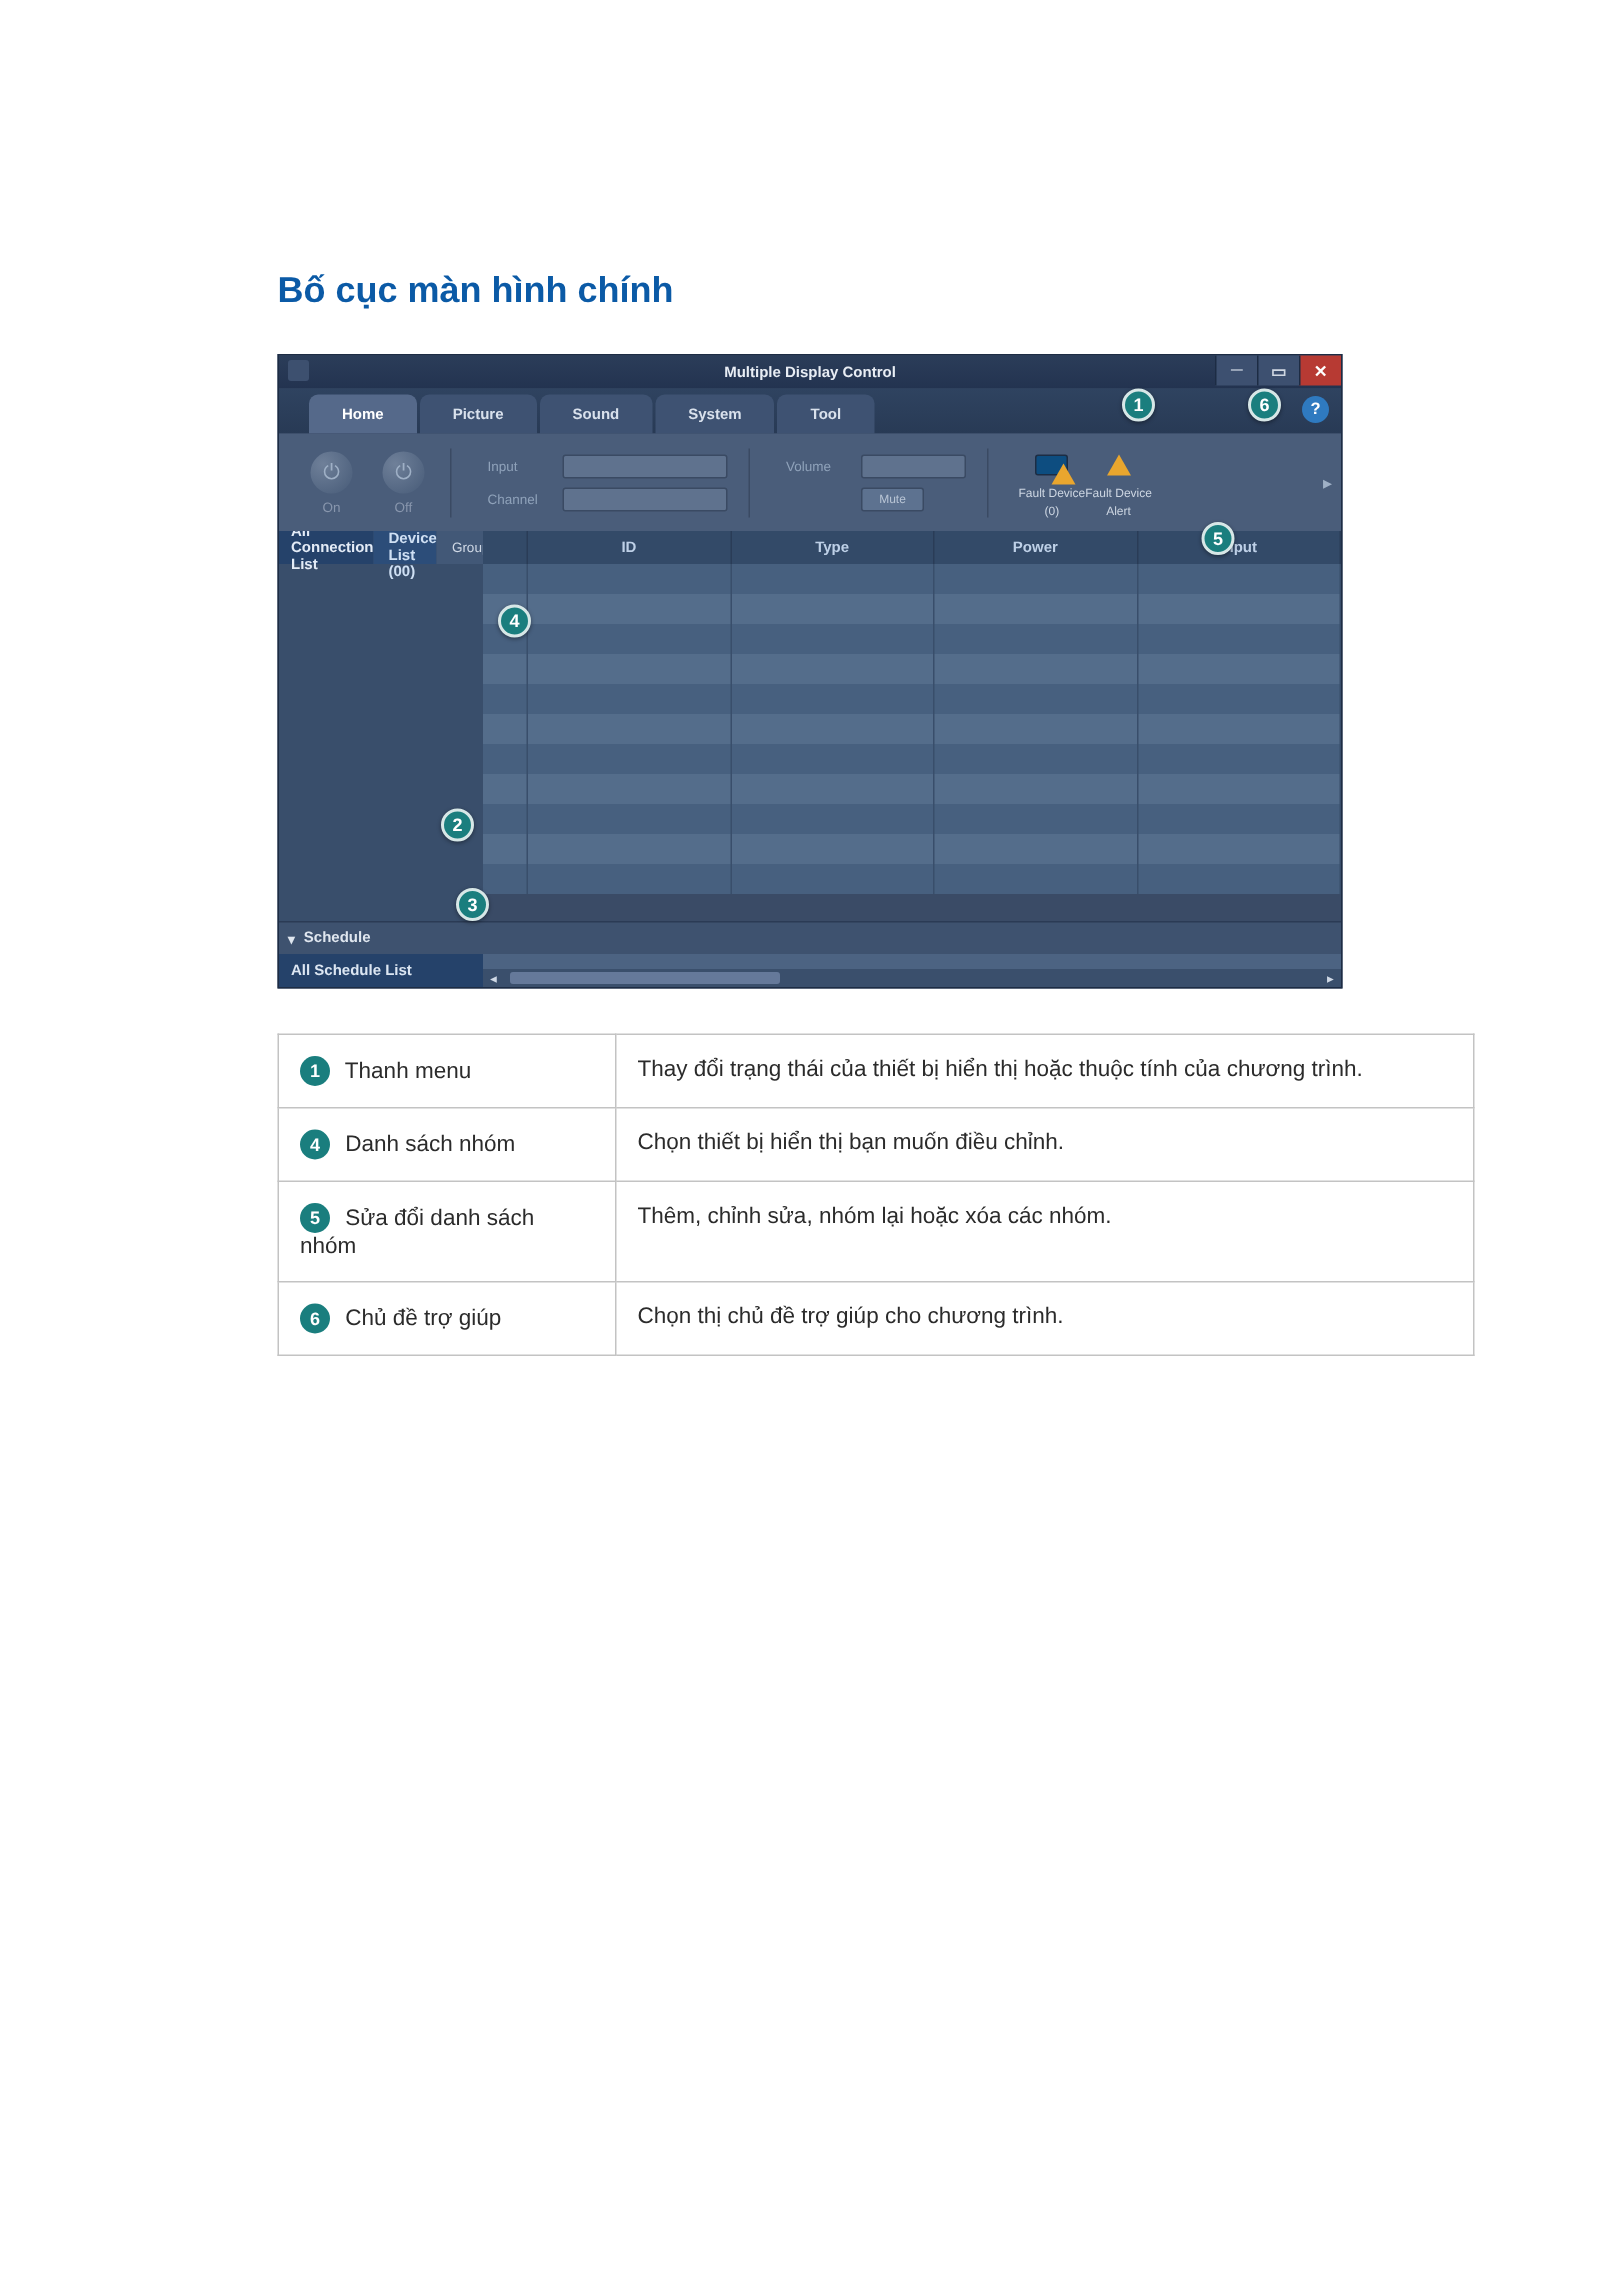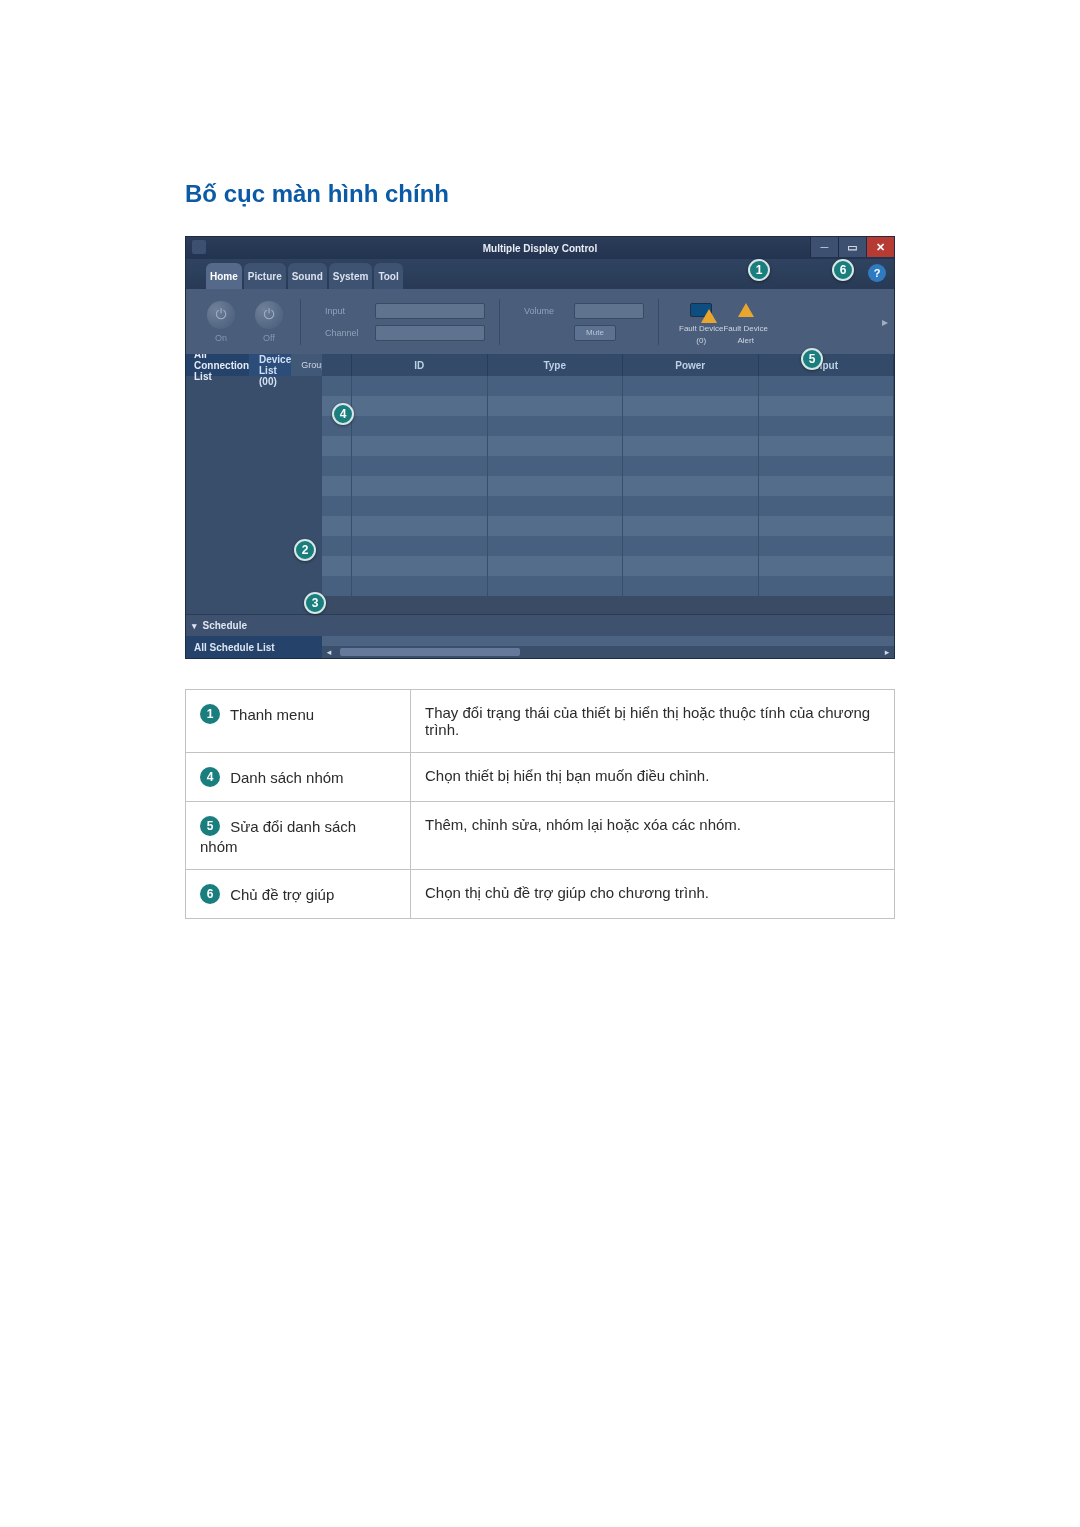--- a/index.html
+++ b/index.html
@@ -48,21 +48,21 @@
   .tabbar {
     height: 30px;
     background: linear-gradient(#2f4360, #283a55);
     display: flex;
     align-items: flex-end;
     padding-left: 20px;
     position: relative;
   }
   .tab {
     height: 26px;
-    padding: 0 4px;
+    padding: 0 22px;
     display: flex;
     align-items: center;
     font-size: 10px;
     font-weight: bold;
     color: #d9e1ec;
     background: #3e5272;
     border-radius: 6px 6px 0 0;
     margin-right: 2px;
   }
   .tab.active { background: #55698a; color:#fff; }
@@ -196,21 +196,21 @@
     width:22px; height:22px; border-radius:50%;
     background:#1a7e7e; border:2px solid #d7e7e7;
     color:#fff; font-weight:bold; font-size:12px;
     display:flex; align-items:center; justify-content:center;
     box-shadow: 0 1px 3px rgba(0,0,0,.4);
     z-index:5;
   }
 
   
   .glossary {
-    width: 710px;
+    width: 798px;
     border-collapse: collapse;
     font-size: 15px;
     color:#2b2b2b;
   }
   .glossary td {
     border: 1px solid #c3c3c3;
     padding: 14px 14px;
     vertical-align: top;
   }
   .glossary td.col-left { width: 225px; }

